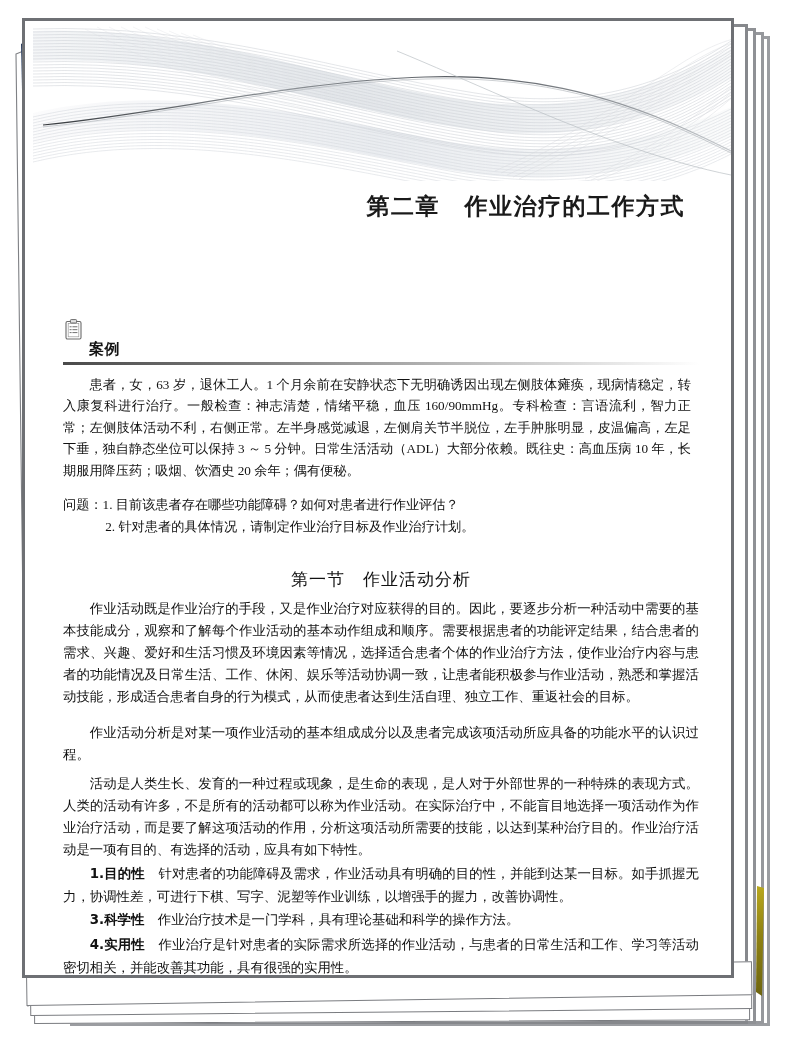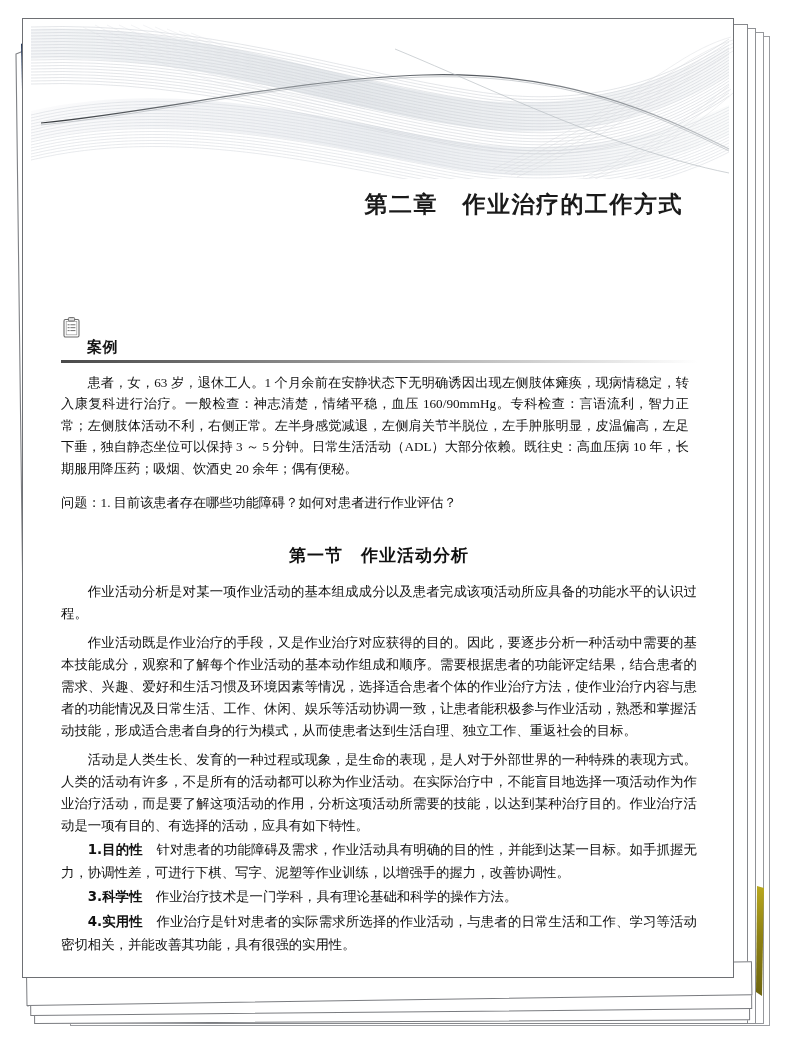--- a/index.html
+++ b/index.html
@@ -19,21 +19,21 @@
   
   #stage {
     position: absolute;
     inset: 0;
     background: #ffffff;
   }
 
   .sheet {
     position: absolute;
     background: #ffffff;
-    border: 1px solid #b91c1c;
+    border: 3px solid #b91c1c;
     box-sizing: border-box;
   }
 
   
   .sheet-r4 { left: 70px;  top: 36px;  width: 700px; height: 990px; border-color: #9b9da1; }
   .sheet-r3 { left: 64px;  top: 32px;  width: 700px; height: 992px; border-color: #96989c; }
   .sheet-r2 { left: 56px;  top: 28px;  width: 700px; height: 996px; border-color: #8f9195; }
   .sheet-r1 { left: 46px;  top: 24px;  width: 702px; height: 1000px; border-color: #86888c; }
 
   
@@ -165,21 +165,21 @@
     line-height: 1.66;
     color: #111;
   }
   .case-q .qlabel { font-weight: 400; }
   .case-q .qline2 { display: block; padding-left: 3.2em; }
 
   .section-title {
     margin: 30px 0 0 0;
     text-align: center;
     font-family: "DejaVu Sans", "Liberation Sans", sans-serif;
-    font-weight: 700;
+    font-weight: 400;
     font-size: 17px;
     letter-spacing: 1px;
     color: #111;
   }
 
   .para {
     margin: 7px 0 0 0;
     font-size: 13.4px;
     line-height: 1.64;
     color: #111;
@@ -383,28 +383,29 @@
             </g>
           </svg>
           <span class="case-label">案例</span>
         </div>
         <div class="case-rule"></div>
 
         <p class="case-text">患者，女，63 岁，退休工人。1 个月余前在安静状态下无明确诱因出现左侧肢体瘫痪，现病情稳定，转入康复科进行治疗。一般检查：神志清楚，情绪平稳，血压 160/90mmHg。专科检查：言语流利，智力正常；左侧肢体活动不利，右侧正常。左半身感觉减退，左侧肩关节半脱位，左手肿胀明显，皮温偏高，左足下垂，独自静态坐位可以保持 3 ～ 5 分钟。日常生活活动（ADL）大部分依赖。既往史：高血压病 10 年，长期服用降压药；吸烟、饮酒史 20 余年；偶有便秘。</p>
 
         <p class="case-q">
           <span class="qlabel">问题：</span><span>1. 目前该患者存在哪些功能障碍？如何对患者进行作业评估？</span>
+          <span class="qline2">2. 针对患者的具体情况，请制定作业治疗目标及作业治疗计划。</span>
         </p>
       </section>
 
       <h2 class="section-title">第一节　作业活动分析</h2>
 
+      <p class="para">作业活动既是作业治疗的手段，又是作业治疗对应获得的目的。因此，要逐步分析一种活动中需要的基本技能成分，观察和了解每个作业活动的基本动作组成和顺序。需要根据患者的功能评定结果，结合患者的需求、兴趣、爱好和生活习惯及环境因素等情况，选择适合患者个体的作业治疗方法，使作业治疗内容与患者的功能情况及日常生活、工作、休闲、娱乐等活动协调一致，让患者能积极参与作业活动，熟悉和掌握活动技能，形成适合患者自身的行为模式，从而使患者达到生活自理、独立工作、重返社会的目标。</p>
+
       <p class="para first">作业活动分析是对某一项作业活动的基本组成成分以及患者完成该项活动所应具备的功能水平的认识过程。</p>
-
-      <p class="para">作业活动既是作业治疗的手段，又是作业治疗对应获得的目的。因此，要逐步分析一种活动中需要的基本技能成分，观察和了解每个作业活动的基本动作组成和顺序。需要根据患者的功能评定结果，结合患者的需求、兴趣、爱好和生活习惯及环境因素等情况，选择适合患者个体的作业治疗方法，使作业治疗内容与患者的功能情况及日常生活、工作、休闲、娱乐等活动协调一致，让患者能积极参与作业活动，熟悉和掌握活动技能，形成适合患者自身的行为模式，从而使患者达到生活自理、独立工作、重返社会的目标。</p>
 
 
       <p class="para">活动是人类生长、发育的一种过程或现象，是生命的表现，是人对于外部世界的一种特殊的表现方式。人类的活动有许多，不是所有的活动都可以称为作业活动。在实际治疗中，不能盲目地选择一项活动作为作业治疗活动，而是要了解这项活动的作用，分析这项活动所需要的技能，以达到某种治疗目的。作业治疗活动是一项有目的、有选择的活动，应具有如下特性。</p>
 
       <div id="feature-list">
           <p class="list-item"><span class="num">1.</span><span class="term">目的性</span><span class="gap"></span><span>针对患者的功能障碍及需求，作业活动具有明确的目的性，并能到达某一目标。如手抓握无力，协调性差，可进行下棋、写字、泥塑等作业训练，以增强手的握力，改善协调性。</span></p>
           <p class="list-item"><span class="num">3.</span><span class="term">科学性</span><span class="gap"></span><span>作业治疗技术是一门学科，具有理论基础和科学的操作方法。</span></p>
           <p class="list-item"><span class="num">4.</span><span class="term">实用性</span><span class="gap"></span><span>作业治疗是针对患者的实际需求所选择的作业活动，与患者的日常生活和工作、学习等活动密切相关，并能改善其功能，具有很强的实用性。</span></p>
         </div>
 

